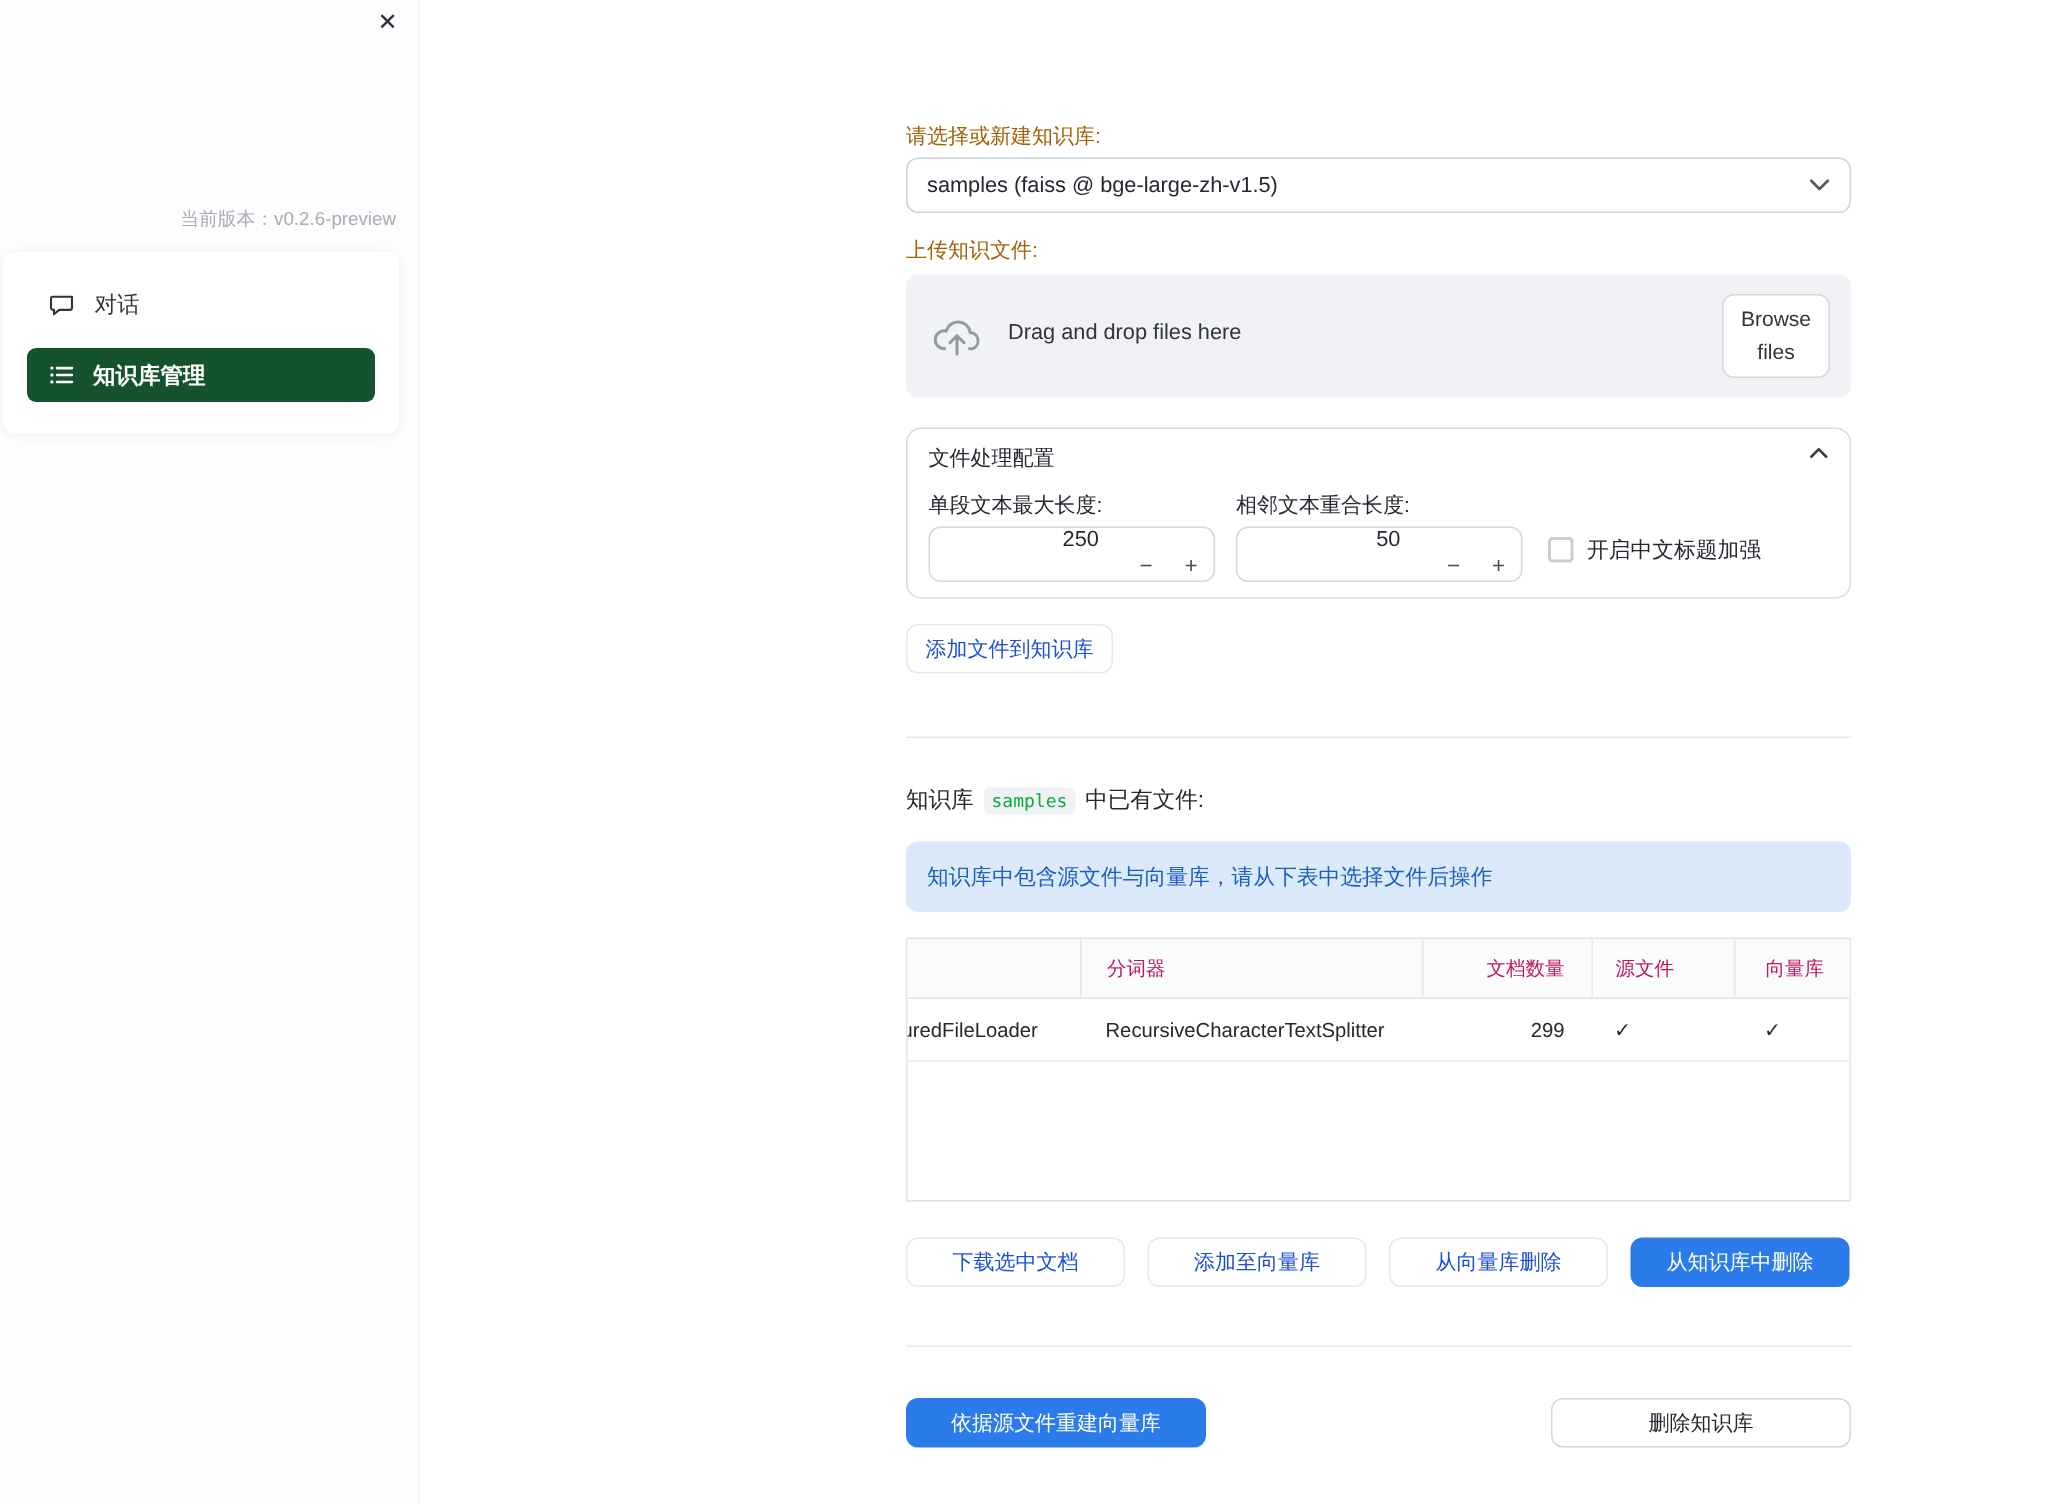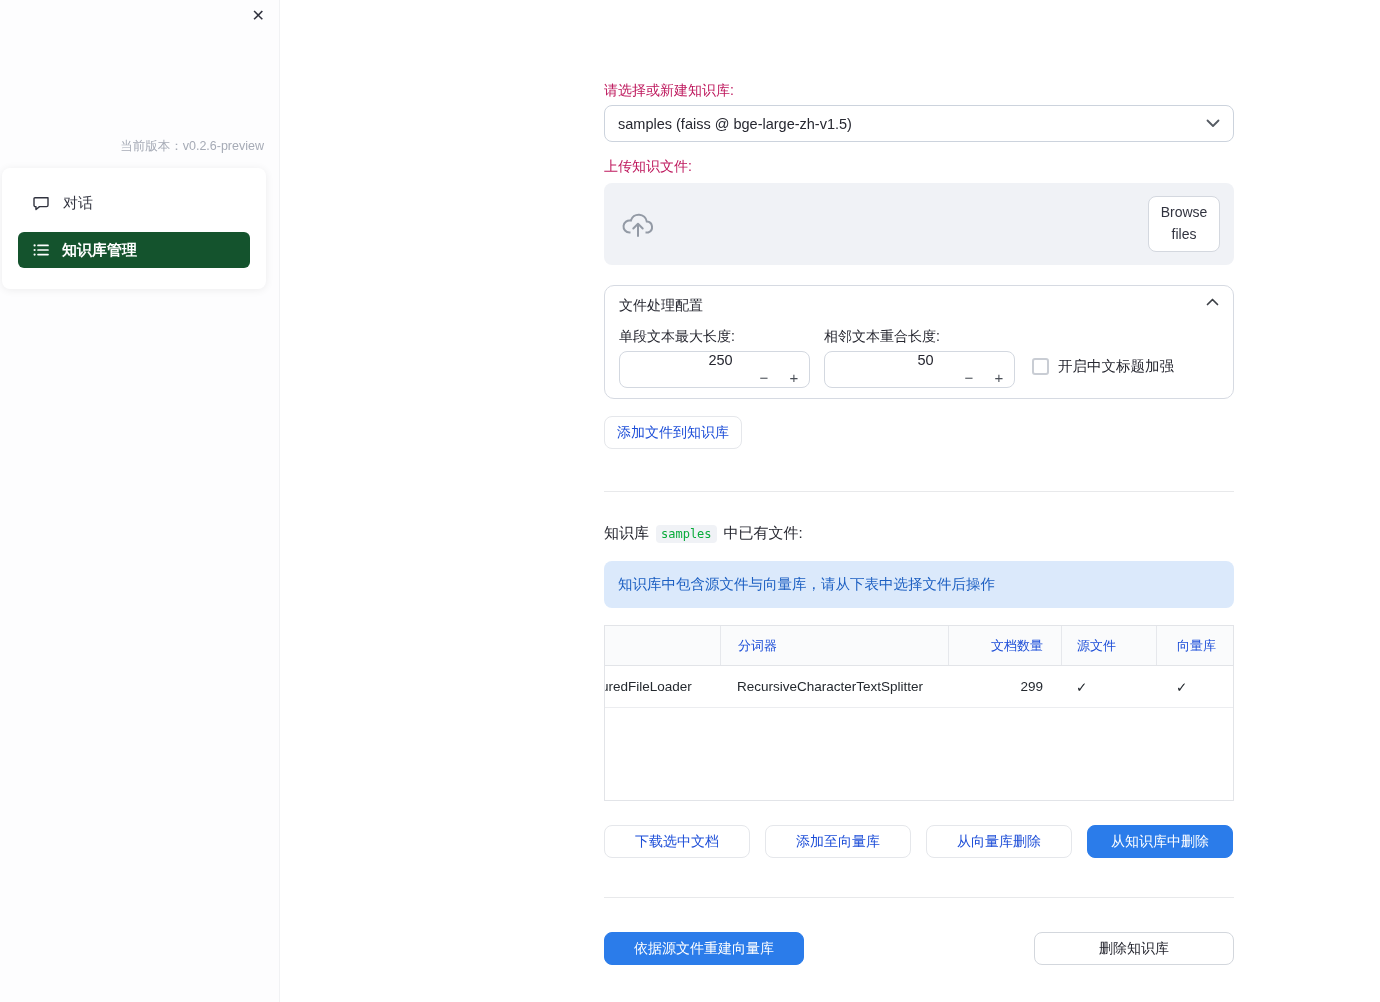--- a/index.html
+++ b/index.html
@@ -15,21 +15,21 @@
   .version { position:absolute; top:138px; right:15px; font-size:12.5px; color:#a6abb6; }
   .nav-card { position:absolute; left:2px; top:168px; width:264px; height:121px; background:#fff; border-radius:8px; box-shadow:0 1px 8px rgba(0,0,0,.07); }
   .nav-item { position:absolute; left:16px; width:232px; height:36px; display:flex; align-items:center; gap:13px; padding:0 15px; border-radius:6px; font-size:15px; color:#31333f; cursor:pointer; }
   .nav-item.chat { top:17px; }
   .nav-item.kb { top:64px; background:#14532d; color:#fff; font-weight:600; }
   .nav-icon { display:flex; align-items:center; }
 
   
   .main { position:absolute; left:280px; top:0; width:1100px; height:1002px; background:#fff; }
   .abs { position:absolute; }
-  .field-label { font-size:14px; color:#be185d; }
+  .field-label { font-size:14px; color:#a16207; }
 
   .selectbox { left:324px; top:105px; width:630px; height:37px; background:#fff; border:1px solid #ccd3dd; border-radius:8px; display:flex; align-items:center; padding:0 13px; font-size:14.5px; color:#262730; cursor:pointer; }
   .selectbox .chev { margin-left:auto; display:flex; }
 
   .dropzone { left:324px; top:183px; width:630px; height:82px; background:#f0f2f6; border-radius:8px; display:flex; align-items:center; padding:0 14px 0 16px; gap:16px; }
   .dz-texts { flex:1; }
   .dz-title { font-size:14.5px; color:#31333f; margin-bottom:5px; }
   .dz-limit { font-size:12.3px; color:#8b9099; line-height:1.35; max-width:476px; }
   .browse-btn { width:72px; min-height:51px; background:#fff; border:1px solid #d4d8df; border-radius:8px; font-size:14px; color:#31333f; text-align:center; padding:5px 9px; cursor:pointer; line-height:1.55; font-family:inherit; }
 
@@ -54,21 +54,21 @@
 
   .divider { left:324px; width:630px; height:1px; background:#e8e9eb; }
 
   .kb-line { left:324px; top:524px; display:flex; align-items:center; gap:7px; font-size:15px; color:#262730; }
   .code-chip { font-family:"DejaVu Sans Mono", "Liberation Mono", monospace; font-size:12px; color:#09ab3b; background:#f0f2f6; padding:2px 5px; border-radius:4px; }
 
   .info-box { left:324px; top:561px; width:630px; height:47px; background:#dbe9fb; border-radius:8px; display:flex; align-items:center; padding:0 14px; font-size:14.5px; color:#1c5fc2; }
 
   .table { left:324px; top:625px; width:630px; height:176px; border:1px solid #e2e4e8; background:#fff; }
   .thead { display:flex; height:40px; background:#fafbfc; border-bottom:1px solid #e2e4e8; }
-  .th { display:flex; align-items:center; font-size:13px; color:#1d4ed8; font-weight:500; overflow:hidden; }
+  .th { display:flex; align-items:center; font-size:13px; color:#be185d; font-weight:500; overflow:hidden; }
   .th + .th { border-left:1px solid #e6e8ec; }
   .trow { display:flex; height:42px; border-bottom:1px solid #ecedf0; }
   .td { display:flex; align-items:center; font-size:13.5px; color:#24292f; overflow:hidden; white-space:nowrap; }
   .c0 { width:115px; padding:0; }
   .c1 { width:228px; padding:0 0 0 17px; }
   .c2 { width:113px; padding:0 18px 0 0; justify-content:flex-end; }
   .c3 { width:95px; padding:0 0 0 15px; }
   .c4 { width:77px; padding:0 0 0 20px; }
   .clip-left { margin-left:-4px; white-space:nowrap; }
 
@@ -130,20 +130,21 @@
     <div class="abs field-label" style="left:324px; top:158px;">上传知识文件:</div>
 
     <div class="abs dropzone">
       <span>
         <svg width="36" height="30" viewBox="0 0 36 30">
           <path d="M10.5 23.5 h-1 a6 6 0 1 1 1.3-11.86 A8.2 8.2 0 0 1 26.8 12.6 a5.6 5.6 0 0 1 1.4 10.9 h-2.7" fill="none" stroke="#939aa5" stroke-width="2"></path>
           <path d="M18 27 V15 M13.3 19.5 L18 14.8 L22.7 19.5" fill="none" stroke="#939aa5" stroke-width="2" stroke-linecap="round" stroke-linejoin="round"></path>
         </svg>
       </span>
       <div class="dz-texts">
+        <div class="dz-title">Drag and drop files here</div>
       </div>
       <button class="browse-btn">Browse files</button>
     </div>
 
     <div class="abs expander">
       <div class="exp-title">文件处理配置</div>
       <div class="exp-chev">
         <svg width="13" height="8" viewBox="0 0 13 8">
             <path d="M1.5 6.5 L6.5 1.5 L11.5 6.5" fill="none" stroke="#3c4046" stroke-width="1.7" stroke-linecap="round" stroke-linejoin="round"></path>
           </svg>

